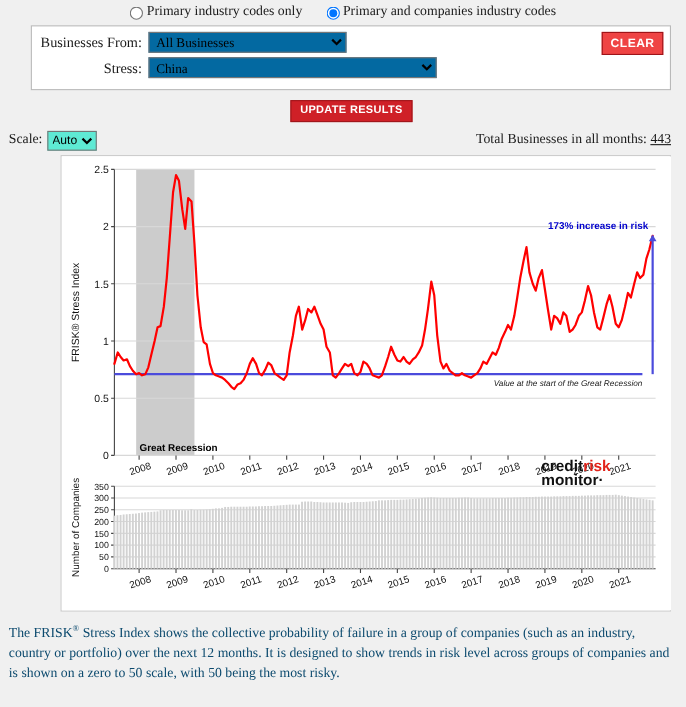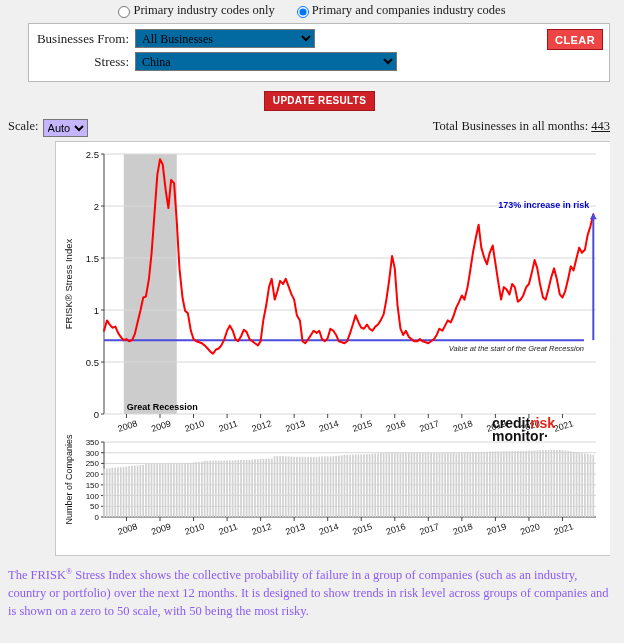--- a/index.html
+++ b/index.html
@@ -70,21 +70,21 @@
   }
 
   
   .scale-row {
     display:flex; align-items:flex-start;
     margin: 8px 14px 0 8px;
   }
   .scale-label { font-size:12.5px; margin-right:4px; }
   select.scale-sel {
     font-family:"Liberation Sans", sans-serif; font-size:11px;
-    height:18px; border:1px solid #767676; background:#c4b5fd;
+    height:18px; border:1px solid #767676; background:#5eead4;
   }
   .total-companies {
     margin-left:auto; font-size:12.5px;
   }
   .total-companies b { font-weight:normal; text-decoration: underline; }
 
   
   .chart-card {
     margin: 4px 14px 0 55px;
     background:#fff;
@@ -92,21 +92,21 @@
     position: relative;
     height: 415px;
   }
   svg { display:block; }
 
   
   .footer {
     margin: 10px 8px 0 8px;
     font-size: 12.5px;
     line-height: 1.45;
-    color:#8b5cf6;
+    color:#0c4a6e;
   }
   sup { font-size: 8px; }
 </style>
 </head>
 <body>
 
 <div class="radio-row">
   <label class="radio-opt">
     <input type="radio" name="codes" style="">
     <span>Primary industry codes only</span>

